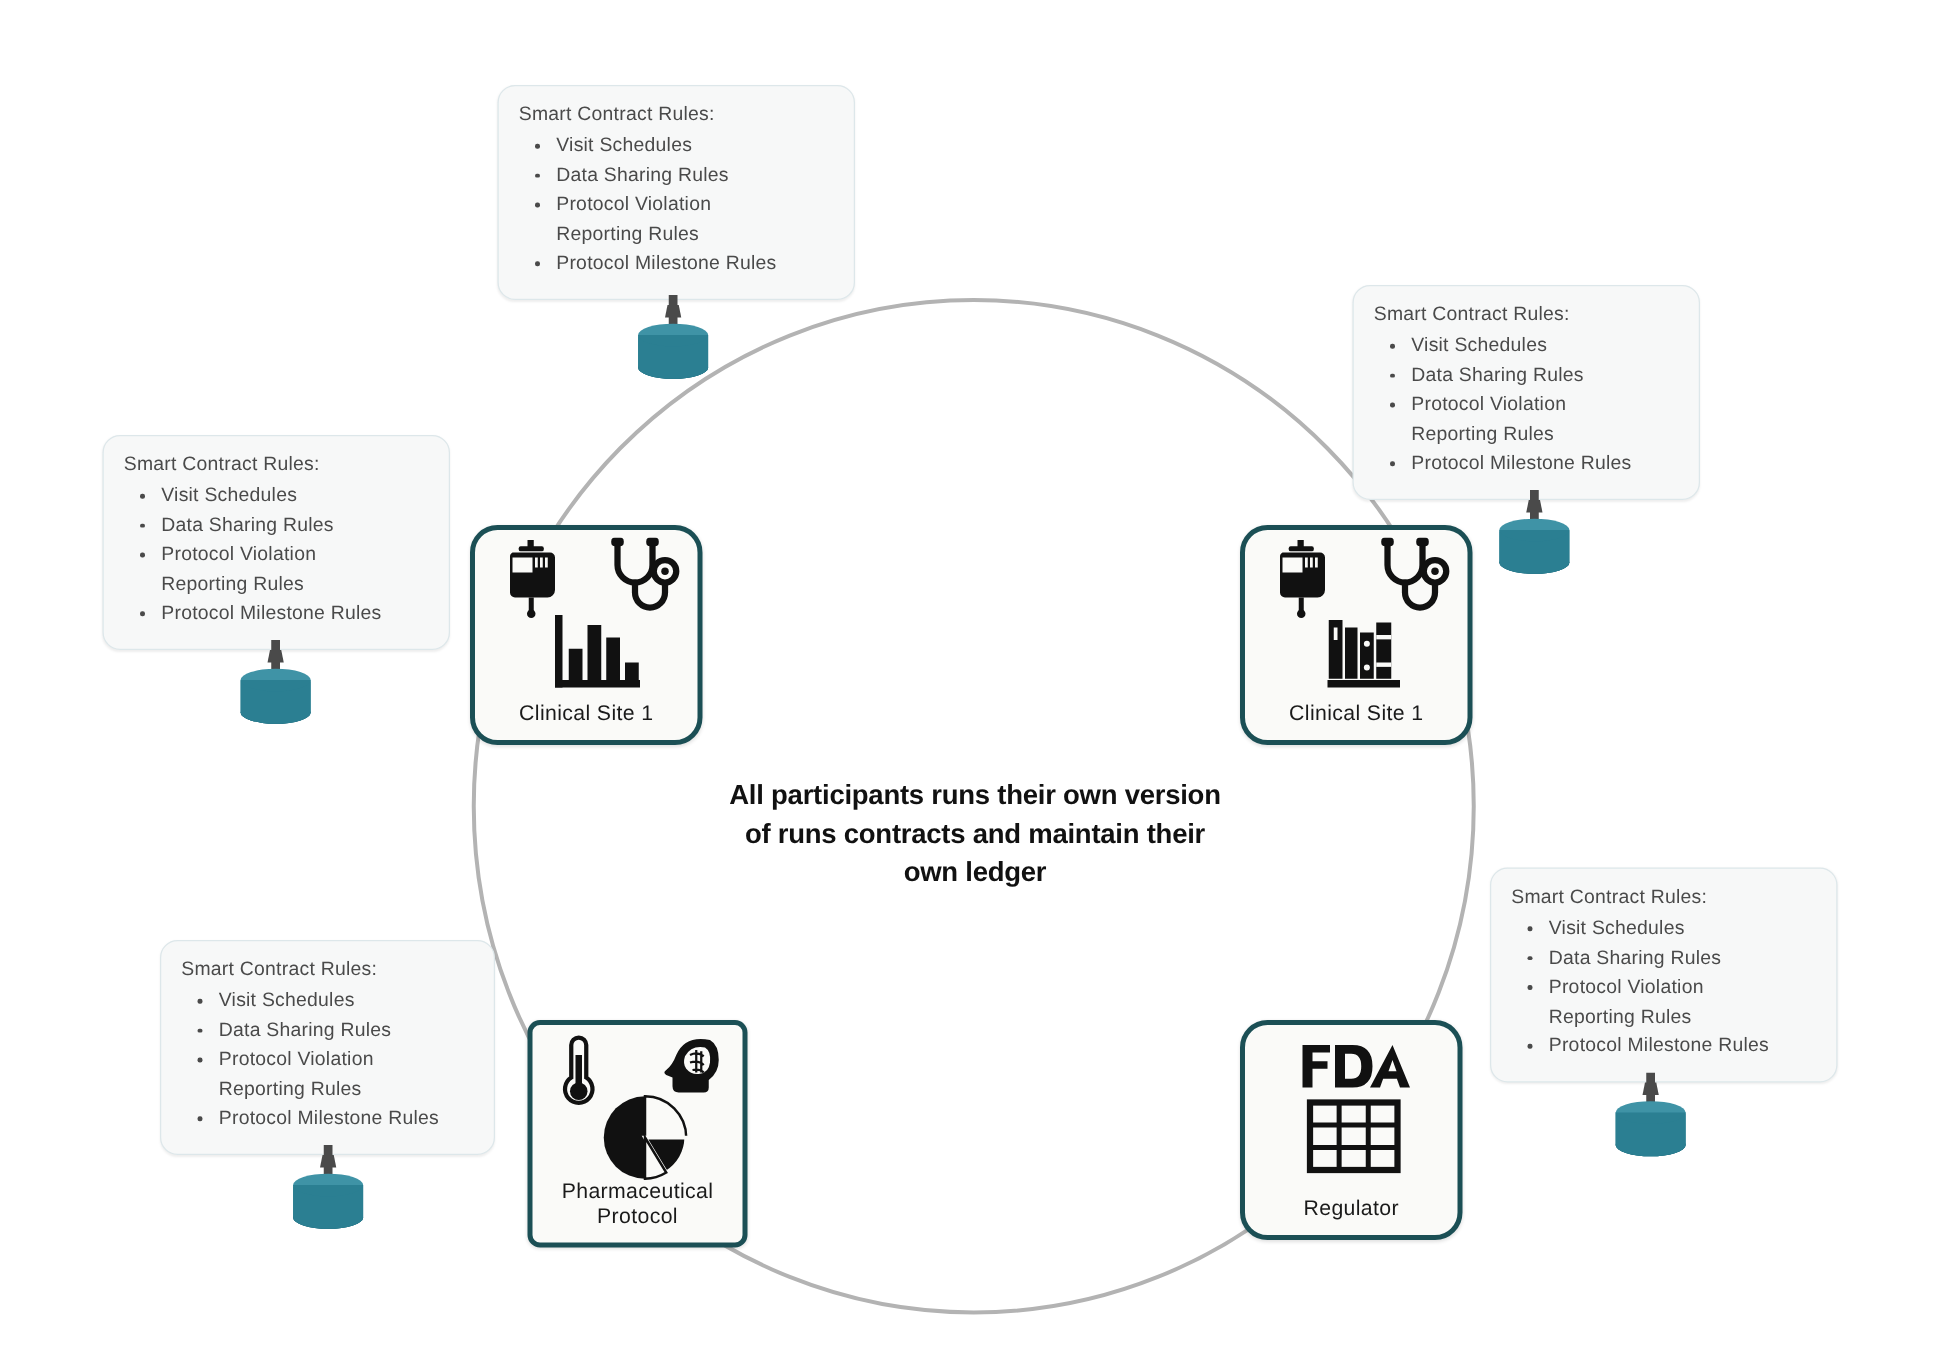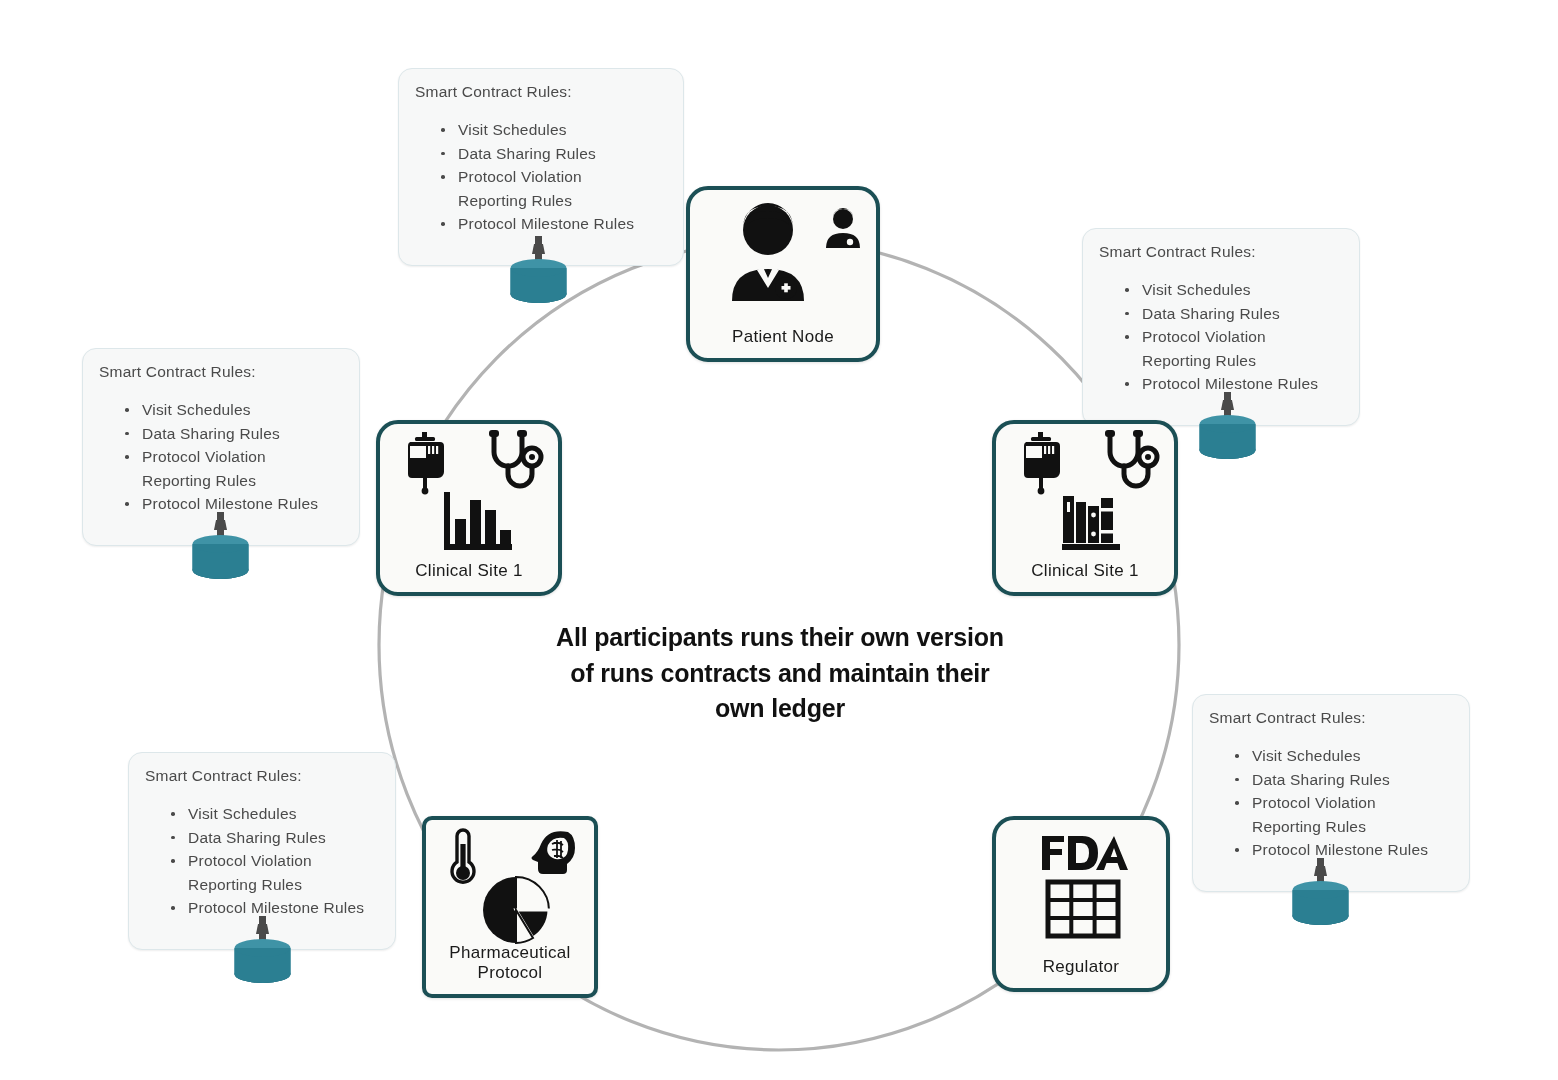--- a/index.html
+++ b/index.html
@@ -58,21 +58,21 @@
   }
   .callout-title{
     font-size:15.5px;
     color:#4a4a4a;
     margin:0 0 3px 0;
     letter-spacing:.2px;
     white-space:nowrap;
   }
   .callout ul{
     list-style:none;
-    margin:17px;
+    margin:4px;
     padding:0;
   }
   .callout li{
     font-size:15.5px;
     color:#4a4a4a;
     line-height:1.52;
     position:relative;
     padding-left:26px;
     letter-spacing:.2px;
     white-space:nowrap;
@@ -88,21 +88,21 @@
 
   
   .ledger{position:absolute;}
 
   
   .center-text{
     position:absolute;
     text-align:center;
     font-weight:bold;
     color:#111111;
-    font-size:25px;
+    font-size:22px;
     line-height:1.42;
     letter-spacing:-0.2px;
     font-family:"Liberation Sans", sans-serif;
   }
 </style>
 </head>
 <body>
 
 <div id="stage">
 
@@ -213,43 +213,20 @@
     <svg width="82" height="76" viewBox="0 0 82 76">
       <rect x="37" y="0" width="7" height="26" fill="#4a4a4a"></rect>
       <polygon points="36,8 45,8 47,18 34,18" fill="#4a4a4a"></polygon>
       <ellipse cx="40.5" cy="32" rx="28" ry="9" fill="#3f93a6"></ellipse>
       <path d="M12.5,32 L12.5,58 A28,9 0 0 0 68.5,58 L68.5,32 Z" fill="#2b7f92"></path>
       <ellipse cx="40.5" cy="58" rx="28" ry="9" fill="#1d6475"></ellipse>
       <path d="M12.5,32 L12.5,58 A28,9 0 0 0 68.5,58 L68.5,32 A28,9 0 0 1 12.5,32 Z" fill="#2b7f92"></path>
     </svg>
   </div>
 
-  <div class="node" style="left:686px;top:186px;width:194px;height:176px;">
-    <div class="node-icons">
-
-      <svg width="110" height="108" viewBox="0 0 110 108" style="left:30px;top:8px;">
-        <circle cx="48" cy="32" r="25" fill="#111111"></circle>
-        <path d="M23,30 a25,25 0 0 1 50,0 q0,-22 -25,-22 q-25,0 -25,22 Z" fill="#111111"></path>
-        <path d="M27,27 q0,-14 21,-14 q21,0 21,14 q-6,-7 -21,-7 q-15,0 -21,7 Z" fill="#111111"></path>
-        <path d="M12,103 q0,-32 36,-32 q36,0 36,32 Z" fill="#111111"></path>
-        <path d="M37,72 L48,90 L59,72 L53,69 L48,80 L43,69 Z" fill="#fafaf8"></path>
-        <circle cx="66" cy="90" r="11" fill="#111111"></circle>
-        <rect x="61.5" y="88" width="9" height="3.6" fill="#fafaf8"></rect>
-        <rect x="64.2" y="85.3" width="3.6" height="9" fill="#fafaf8"></rect>
-      </svg>
-
-      <svg width="42" height="48" viewBox="0 0 42 48" style="left:132px;top:14px;">
-        <circle cx="21" cy="15" r="10" fill="#111111"></circle>
-        <path d="M11,14 a10,10 0 0 1 20,0 q0,-9 -10,-9 q-10,0 -10,9 Z" fill="#111111"></path>
-        <path d="M4,44 q0,-15 17,-15 q17,0 17,15 Z" fill="#111111"></path>
-        <circle cx="28" cy="38" r="3.2" fill="#fafaf8"></circle>
-      </svg>
-    </div>
-    <div class="node-label">Patient Node</div>
-  </div>
 
   <div class="node" style="left:376px;top:420px;width:186px;height:176px;">
     <div class="node-icons">
 
       <svg width="54" height="64" viewBox="0 0 54 64" style="left:22px;top:8px;">
         <rect x="20" y="0" width="5" height="7" fill="#111111"></rect>
         <rect x="13" y="5" width="20" height="4" rx="1.5" fill="#111111"></rect>
         <path d="M8,10 h30 a4,4 0 0 1 4,4 v26 a6,6 0 0 1 -6,6 h-26 a4,4 0 0 1 -4,-4 v-28 a4,4 0 0 1 2,-4 Z" fill="#111111"></path>
         <rect x="26" y="14" width="2.2" height="8" fill="#fafaf8"></rect>
         <rect x="30" y="14" width="2.2" height="8" fill="#fafaf8"></rect>

